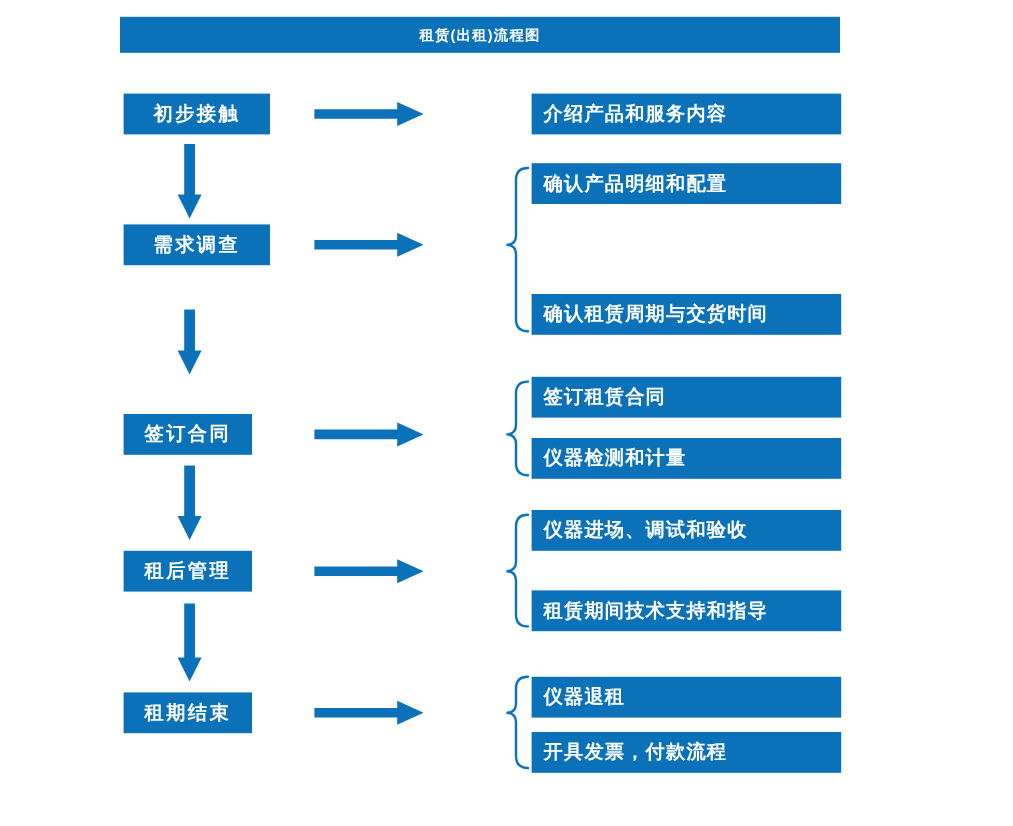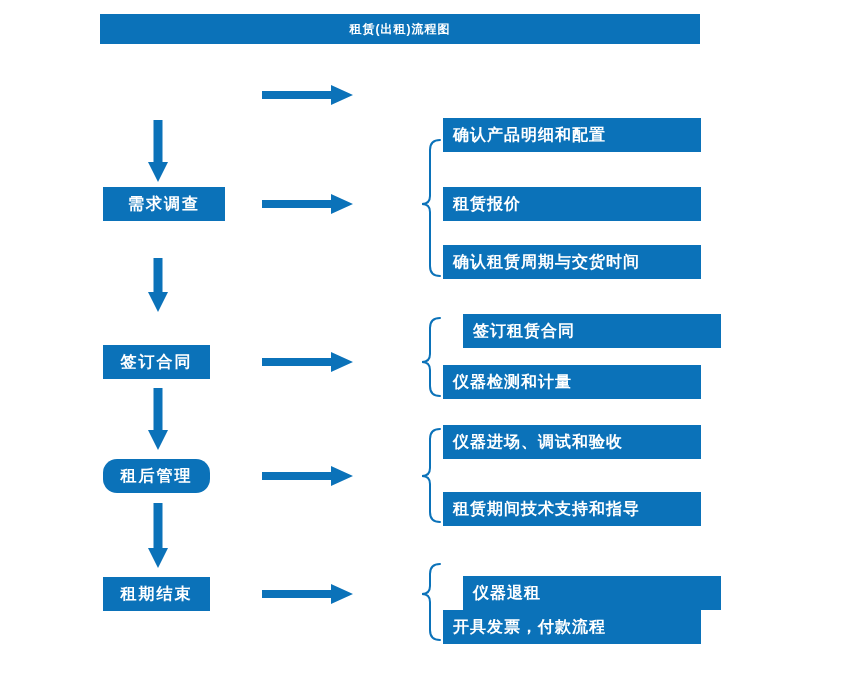--- a/index.html
+++ b/index.html
@@ -89,32 +89,33 @@
     <polygon class="arrow-fill" points="153.5,258 162.5,258 162.5,292 168,292 158,312 148,292 153.5,292"></polygon>
     <polygon class="arrow-fill" points="153.5,388 162.5,388 162.5,430 168,430 158,450 148,430 153.5,430"></polygon>
     <polygon class="arrow-fill" points="153.5,503 162.5,503 162.5,548 168,548 158,568 148,548 153.5,548"></polygon>
 
     <path class="brace-stroke" d="M 440,140 Q 430,140 430,150 L 430,196 Q 430,204 422,204 Q 430,204 430,212 L 430,266 Q 430,276 440,276"></path>
     <path class="brace-stroke" d="M 440,318 Q 430,318 430,328 L 430,354 Q 430,362 422,362 Q 430,362 430,370 L 430,386 Q 430,396 440,396"></path>
     <path class="brace-stroke" d="M 440,429 Q 430,429 430,439 L 430,468 Q 430,476 422,476 Q 430,476 430,484 L 430,512 Q 430,522 440,522"></path>
     <path class="brace-stroke" d="M 440,564 Q 430,564 430,574 L 430,586 Q 430,594 422,594 Q 430,594 430,602 L 430,630 Q 430,640 440,640"></path>
   </svg>
 
+  <div class="stage-box" style="top:78px; width:122px;">初步接触</div>
   <div class="stage-box" style="top:187px; width:122px;text-align:center;">需求调查</div>
   <div class="stage-box" style="top:345px; width:107px;">签订合同</div>
-  <div class="stage-box" style="top:459px; width:107px;border-radius:14px;">租后管理</div>
+  <div class="stage-box" style="top:459px; width:107px;">租后管理</div>
   <div class="stage-box" style="top:577px; width:107px;">租期结束</div>
 
+  <div class="detail-box" style="top:78px;">介绍产品和服务内容</div>
 
-  <div class="detail-box" style="top:118px;">确认产品明细和配置</div>
-  <div class="detail-box" style="top:187px;">租赁报价</div>
+  <div class="detail-box" style="top:136px;">确认产品明细和配置</div>
   <div class="detail-box" style="top:245px;">确认租赁周期与交货时间</div>
 
-  <div class="detail-box" style="top:314px;margin-left:20px;">签订租赁合同</div>
+  <div class="detail-box" style="top:314px;">签订租赁合同</div>
   <div class="detail-box" style="top:365px;">仪器检测和计量</div>
 
   <div class="detail-box" style="top:425px;">仪器进场、调试和验收</div>
   <div class="detail-box" style="top:492px;">租赁期间技术支持和指导</div>
 
-  <div class="detail-box" style="top:576px;margin-left:20px;">仪器退租</div>
+  <div class="detail-box" style="top:564px;">仪器退租</div>
   <div class="detail-box" style="top:610px;">开具发票，付款流程</div>
 
 </div>
 
 </body></html>

